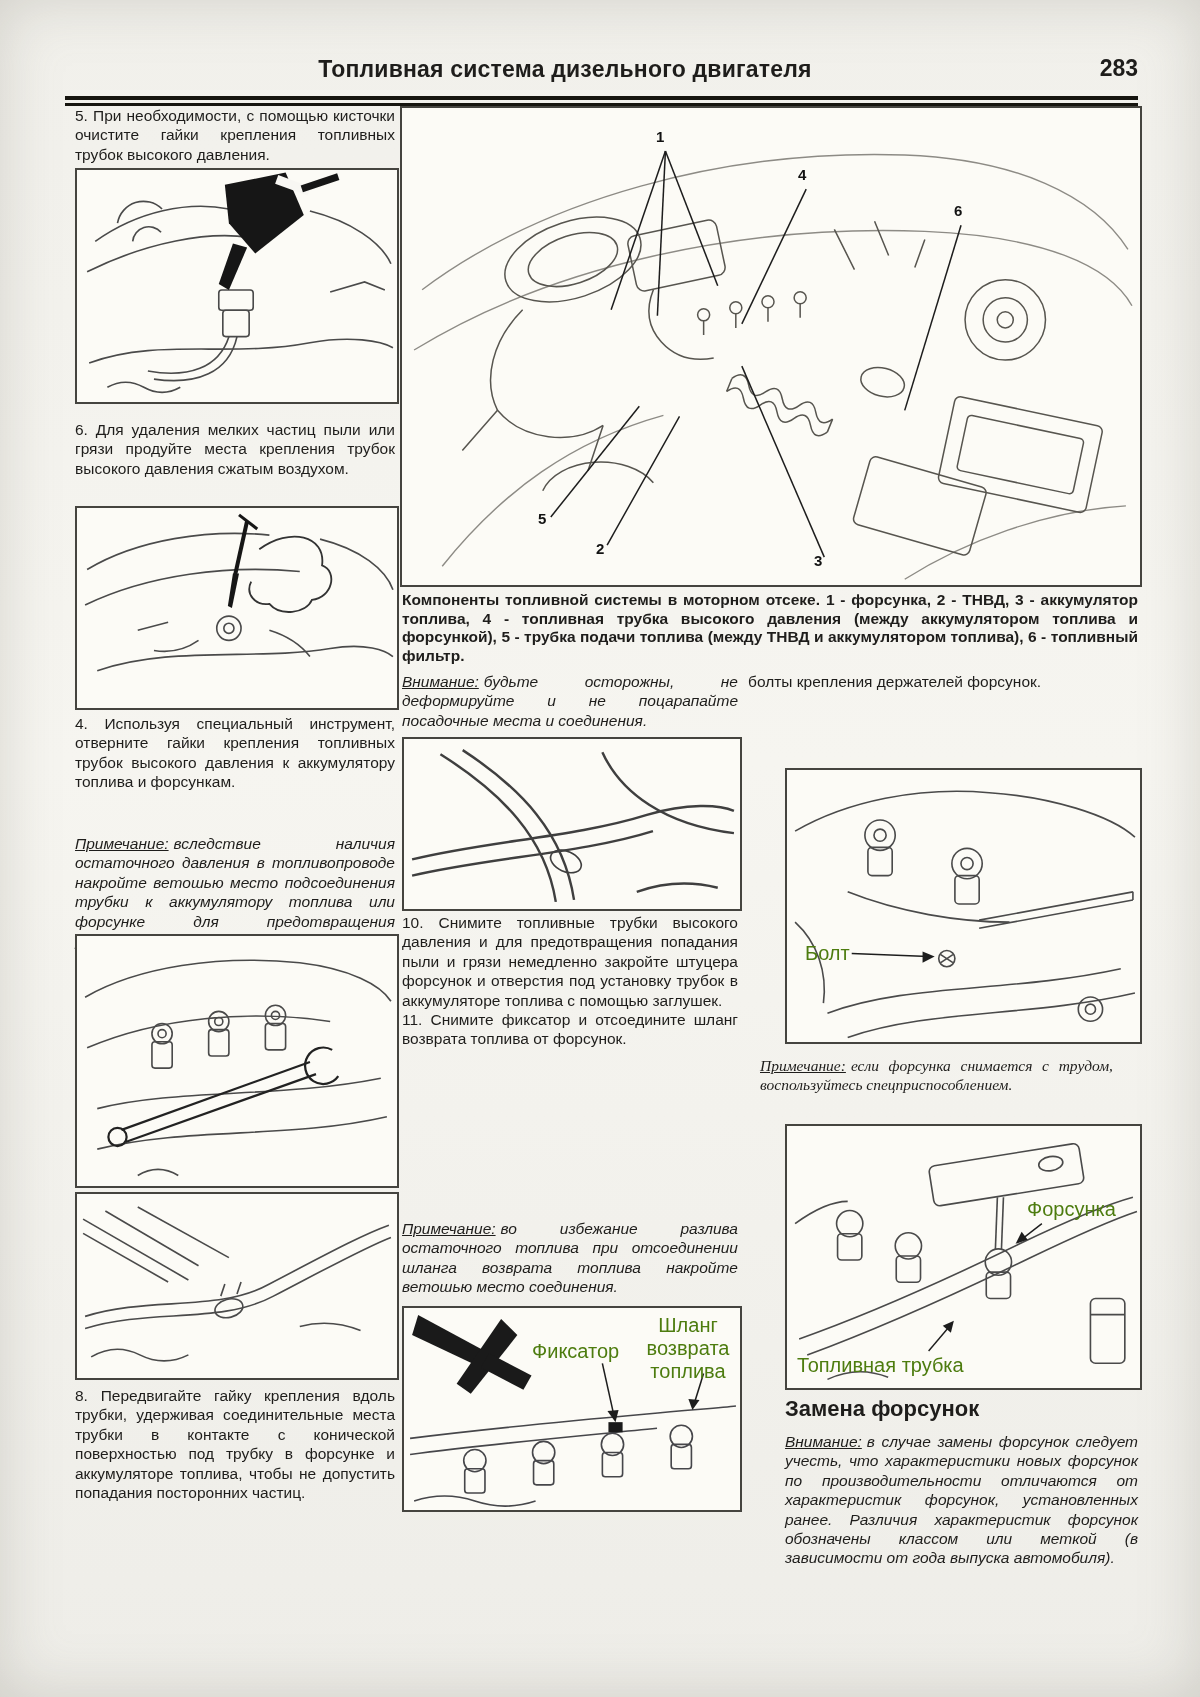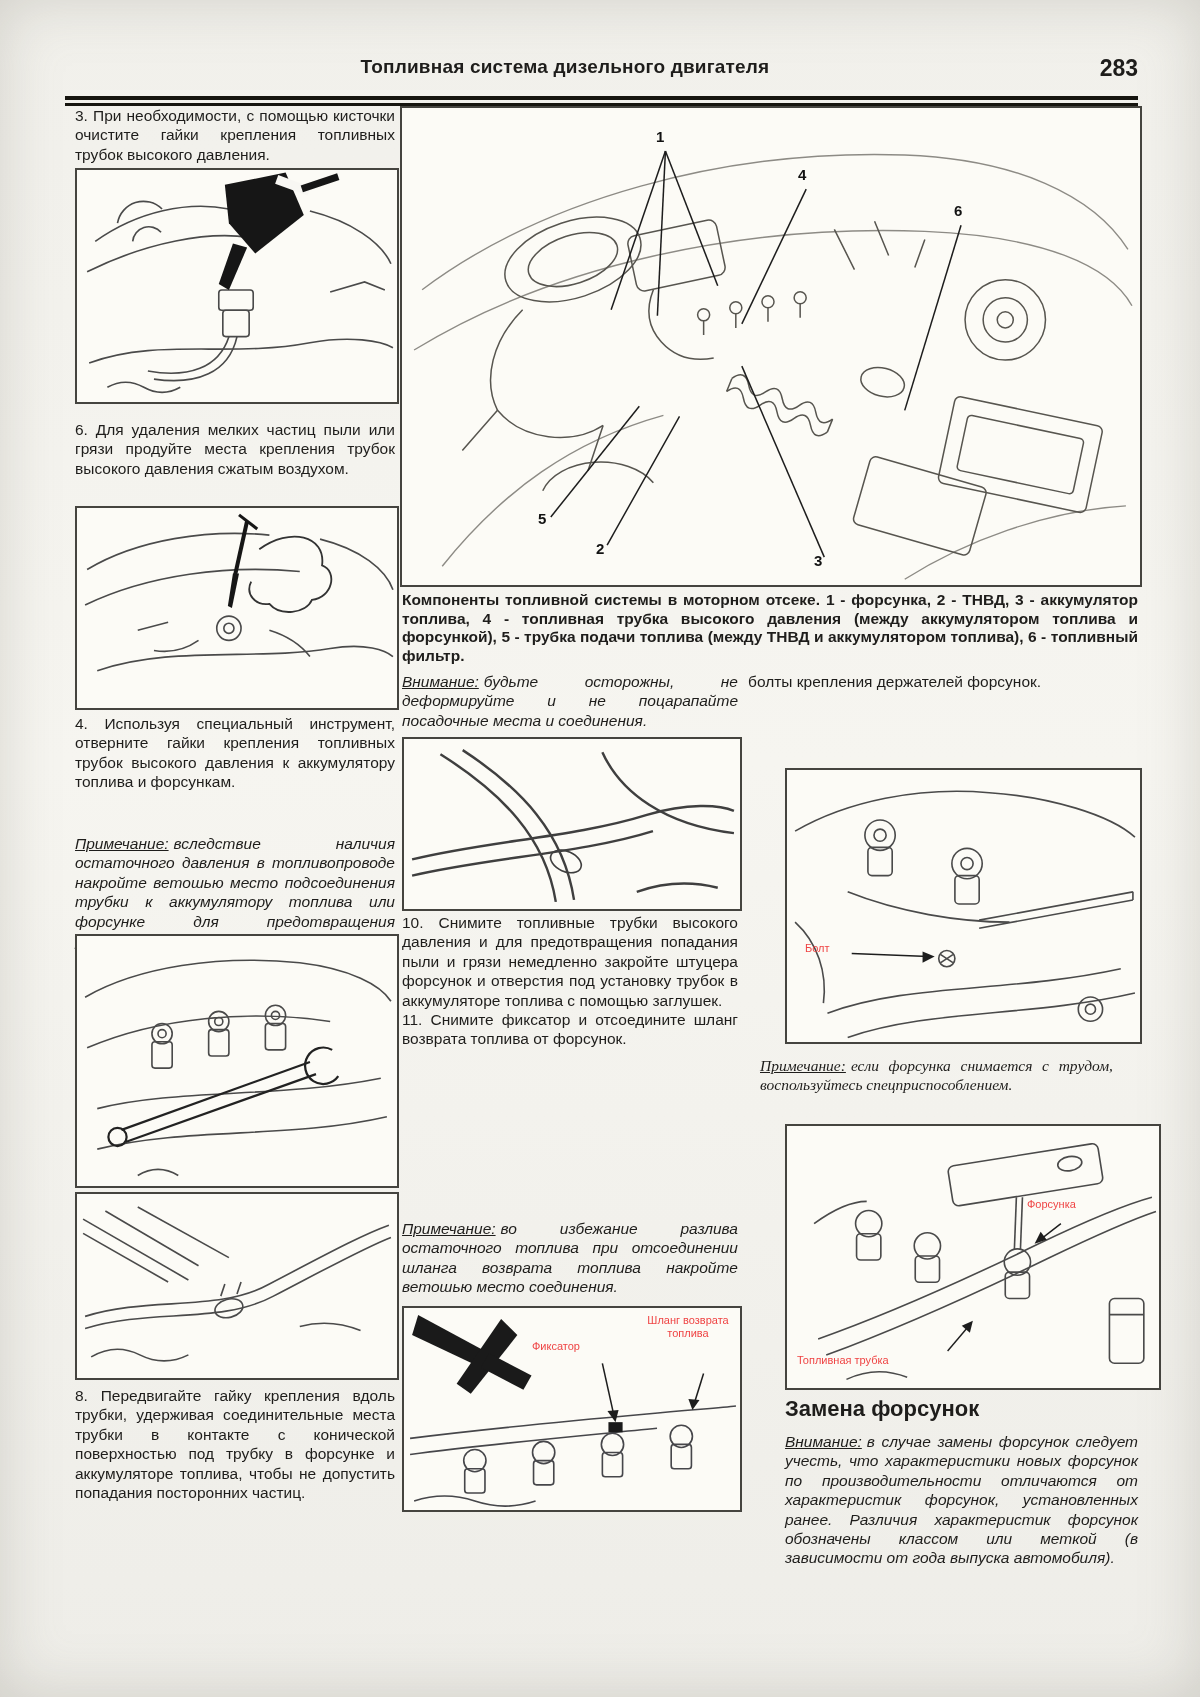--- a/index.html
+++ b/index.html
@@ -8,41 +8,41 @@
     position:relative; width:1200px; height:1697px; margin:0 auto;
     background:linear-gradient(180deg,#f1f0eb 0%,#f6f5f0 45%,#eeede8 100%);
     color:#1e1d1b; overflow:hidden;
     box-shadow:inset 0 0 60px rgba(120,115,105,.25);
   }
   .b { position:absolute; }
   .body-text { font-size:15.5px; line-height:1.25; text-align:justify; }
   .body-text p { margin:0; }
   .note-text { font-style:italic; }
   .u { text-decoration:underline; font-style:italic; margin-right:5px; }
-  .h-title { font-weight:bold; font-size:19px; text-align:center; letter-spacing:.2px; }
+  .h-title { font-weight:bold; font-size:23px; text-align:center; letter-spacing:.2px; }
   .pagenum { font-weight:bold; font-size:23px; text-align:right; }
   .rule { border-top:4px solid #16150f; height:3px; border-bottom:3px solid #16150f; }
   .fig { position:absolute; border:2px solid #45443f; background:#fcfbf6; }
   .fig svg { width:100%; height:100%; display:block; }
-  .figlabel { position:absolute; font-size:11px; line-height:1.15; color:#ef4444; }
+  .figlabel { position:absolute; font-size:20px; line-height:1.15; color:#4d7c0f; }
   .callout { position:absolute; font-weight:bold; font-size:15px; color:#121212; }
   .caption { font-weight:bold; font-size:15.5px; line-height:1.2; text-align:justify; }
   .h2 { font-weight:bold; font-size:22px; }
   .indent { text-indent:20px; }
 </style>
 </head>
 <body>
 
 <div class="page">
 
   <div class="b h-title" style="left:65px;top:56px;width:1000px;">Топливная система дизельного двигателя</div>
   <div class="b pagenum" style="left:1020px;top:55px;width:118px;">283</div>
   <div class="b rule" style="left:65px;top:96px;width:1073px;"></div>
 
-  <div class="b body-text" style="left:75px;top:106px;width:320px;">3. При необходимости, с помощью кисточки очистите гайки крепления топливных трубок высокого давления.</div>
+  <div class="b body-text" style="left:75px;top:106px;width:320px;">5. При необходимости, с помощью кисточки очистите гайки крепления топливных трубок высокого давления.</div>
 
   <div class="fig" style="left:75px;top:168px;width:320px;height:232px;">
     <svg viewBox="0 0 316 228">
       <g stroke="#4a4a4a" fill="none" stroke-width="1.6">
         <path d="M18,70 C60,40 110,30 150,38"></path>
         <path d="M10,100 C70,70 130,60 170,66"></path>
         <path d="M40,52 a26,26 0 0 1 44,-14"></path>
         <path d="M55,70 a16,16 0 0 1 28,-9"></path>
         <path d="M230,40 C270,50 300,70 310,92"></path>
         <path d="M250,120 l34,-10 l20,8"></path>
@@ -289,21 +289,21 @@
         <polygon points="146,184 134,179 134,190"></polygon>
       </g>
     </svg>
     <div class="figlabel" style="left:18px;top:172px;">Болт</div>
   </div>
 
   <div class="b body-text note-text" style="left:760px;top:1056px;width:353px;font-family:Liberation Serif, serif;">
     <span class="u">Примечание:</span><span>если форсунка снимается с трудом, воспользуйтесь спецприспособлением.</span>
   </div>
 
-  <div class="fig" style="left:785px;top:1124px;width:353px;height:262px;padding-left:19px;">
+  <div class="fig" style="left:785px;top:1124px;width:353px;height:262px;">
     <svg viewBox="0 0 349 258">
       <g stroke="#4a4a4a" fill="none" stroke-width="1.6">
         <g transform="rotate(-9 215 48)">
           <rect x="142" y="28" width="150" height="40" rx="6"></rect>
           <ellipse cx="262" cy="44" rx="12" ry="7"></ellipse>
         </g>
         <path d="M208,70 L206,122"></path>
           <path d="M214,70 L212,122"></path>
         <circle cx="209" cy="134" r="13"></circle>
           <rect x="197" y="144" width="24" height="26" rx="4"></rect>

